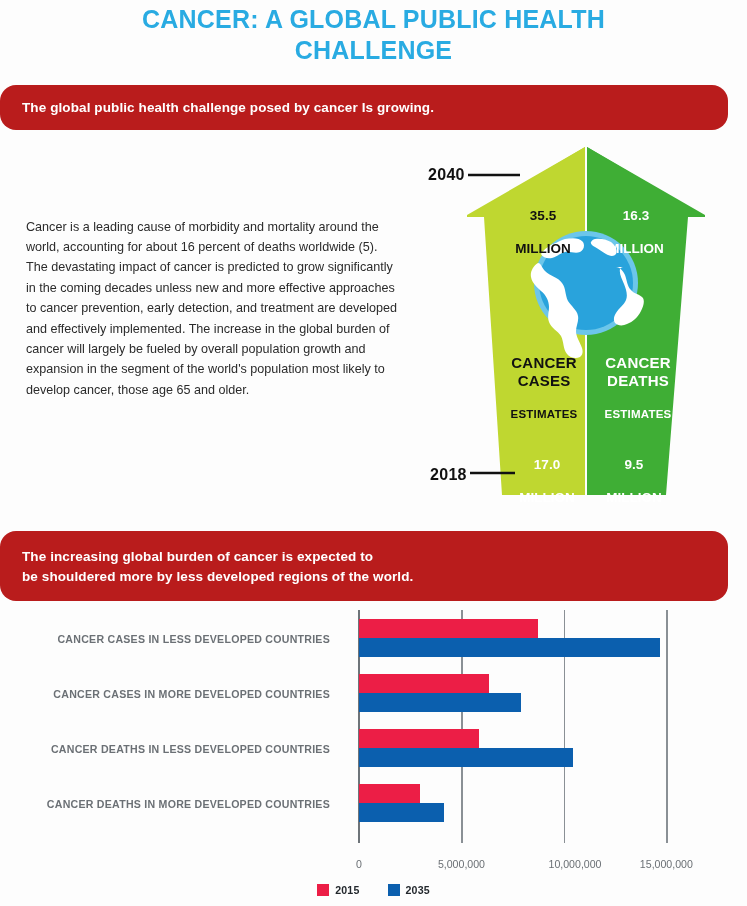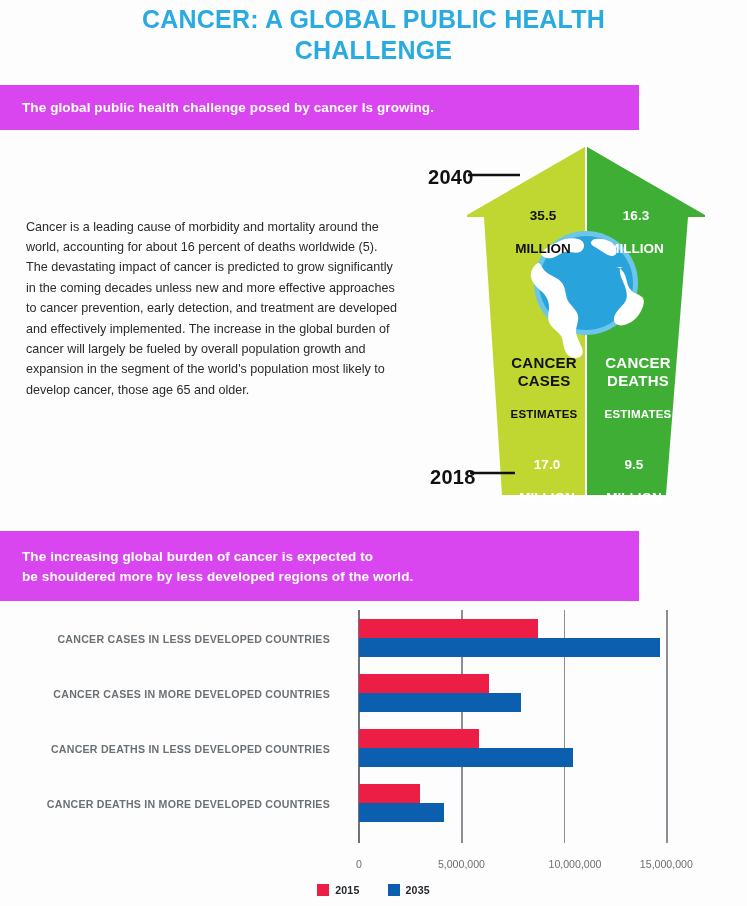--- a/index.html
+++ b/index.html
@@ -12,41 +12,41 @@
   .page{position:absolute;inset:0;background:#fdfdfd;}
 
   
   .title-wrap{position:absolute;left:0;top:4px;width:747px;text-align:center;}
   .title{
     color:#29ABE2;font-size:25px;font-weight:bold;line-height:1.24;
     letter-spacing:0.2px;margin:0;padding:0 60px;
   }
 
   
-  .banner{position:absolute;left:0;width:639px;background:#d946ef;color:#ffffff;}
+  .banner{position:absolute;left:0;width:728px;background:#b91c1c;color:#ffffff;border-radius:16px;}
   .banner-1{top:85px;height:45px;}
   .banner-2{top:531px;height:70px;}
   .banner-text{
     position:absolute;left:22px;font-size:13.5px;font-weight:bold;line-height:1.45;
     letter-spacing:0.1px;white-space:pre-line;
   }
   .banner-1 .banner-text{top:13px;}
   .banner-2 .banner-text{top:16px;}
 
   
   .intro{
     position:absolute;left:26px;top:204px;width:375px;
     font-size:12.6px;line-height:1.62;color:#2b2b2b;
   }
 
   
   .arrow-area{position:absolute;left:410px;top:135px;width:337px;height:375px;}
   .arrow-svg{position:absolute;left:0;top:0;}
   .arrow-label{
-    position:absolute;font-size:20px;font-weight:bold;color:#111;letter-spacing:0.3px;
+    position:absolute;font-size:16px;font-weight:bold;color:#111;letter-spacing:0.3px;
   }
   .lbl-2040{left:18px;top:31px;}
   .lbl-2018{left:20px;top:331px;}
 
   .val{
     position:absolute;text-align:center;font-weight:bold;line-height:1.12;
     white-space:pre-line;
   }
   .val-num{font-size:13.5px;display:block;}
   .val-unit{font-size:13.5px;display:block;}

